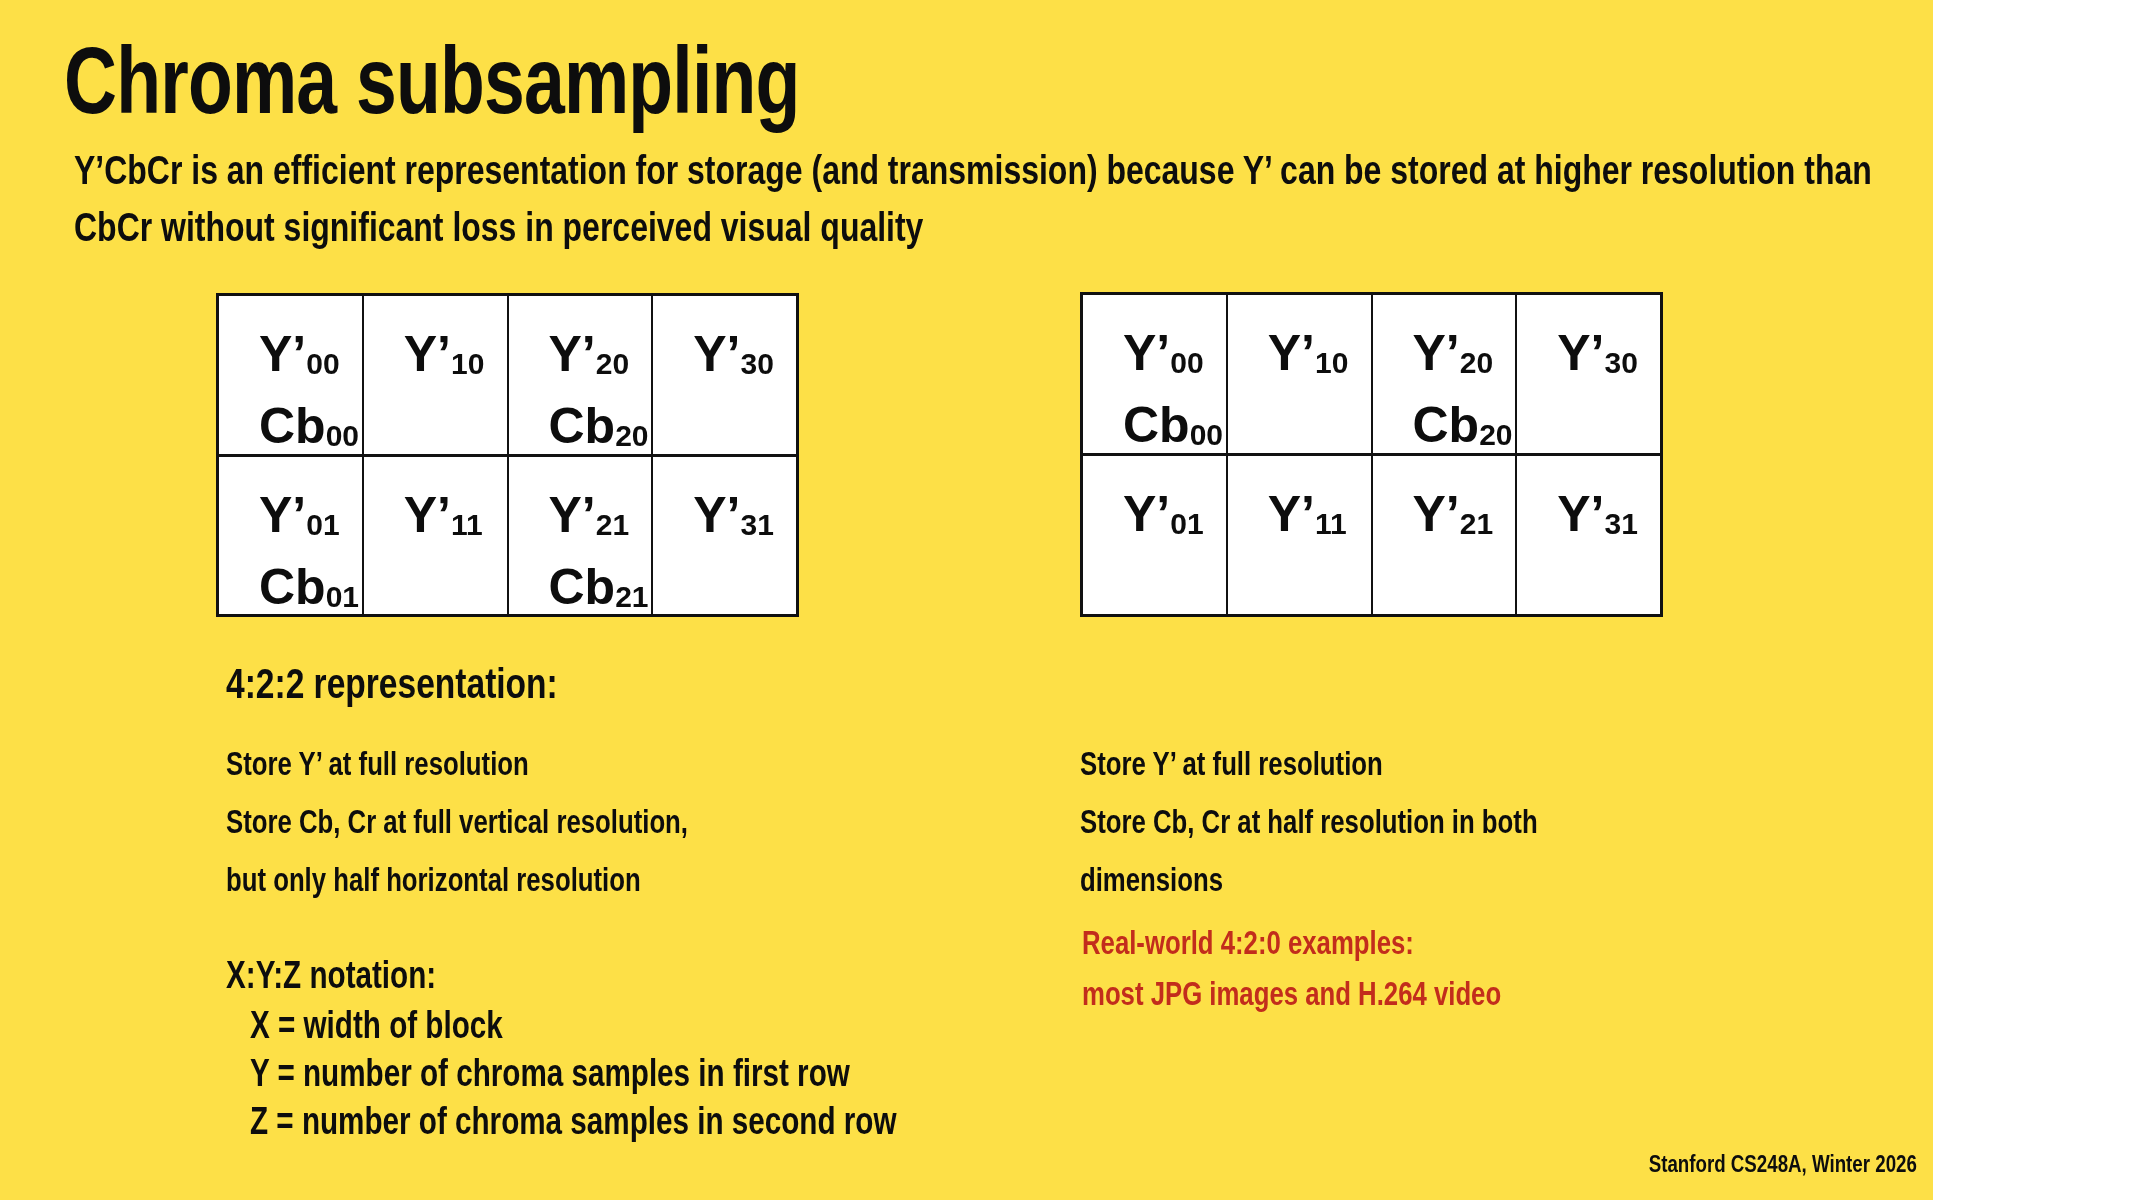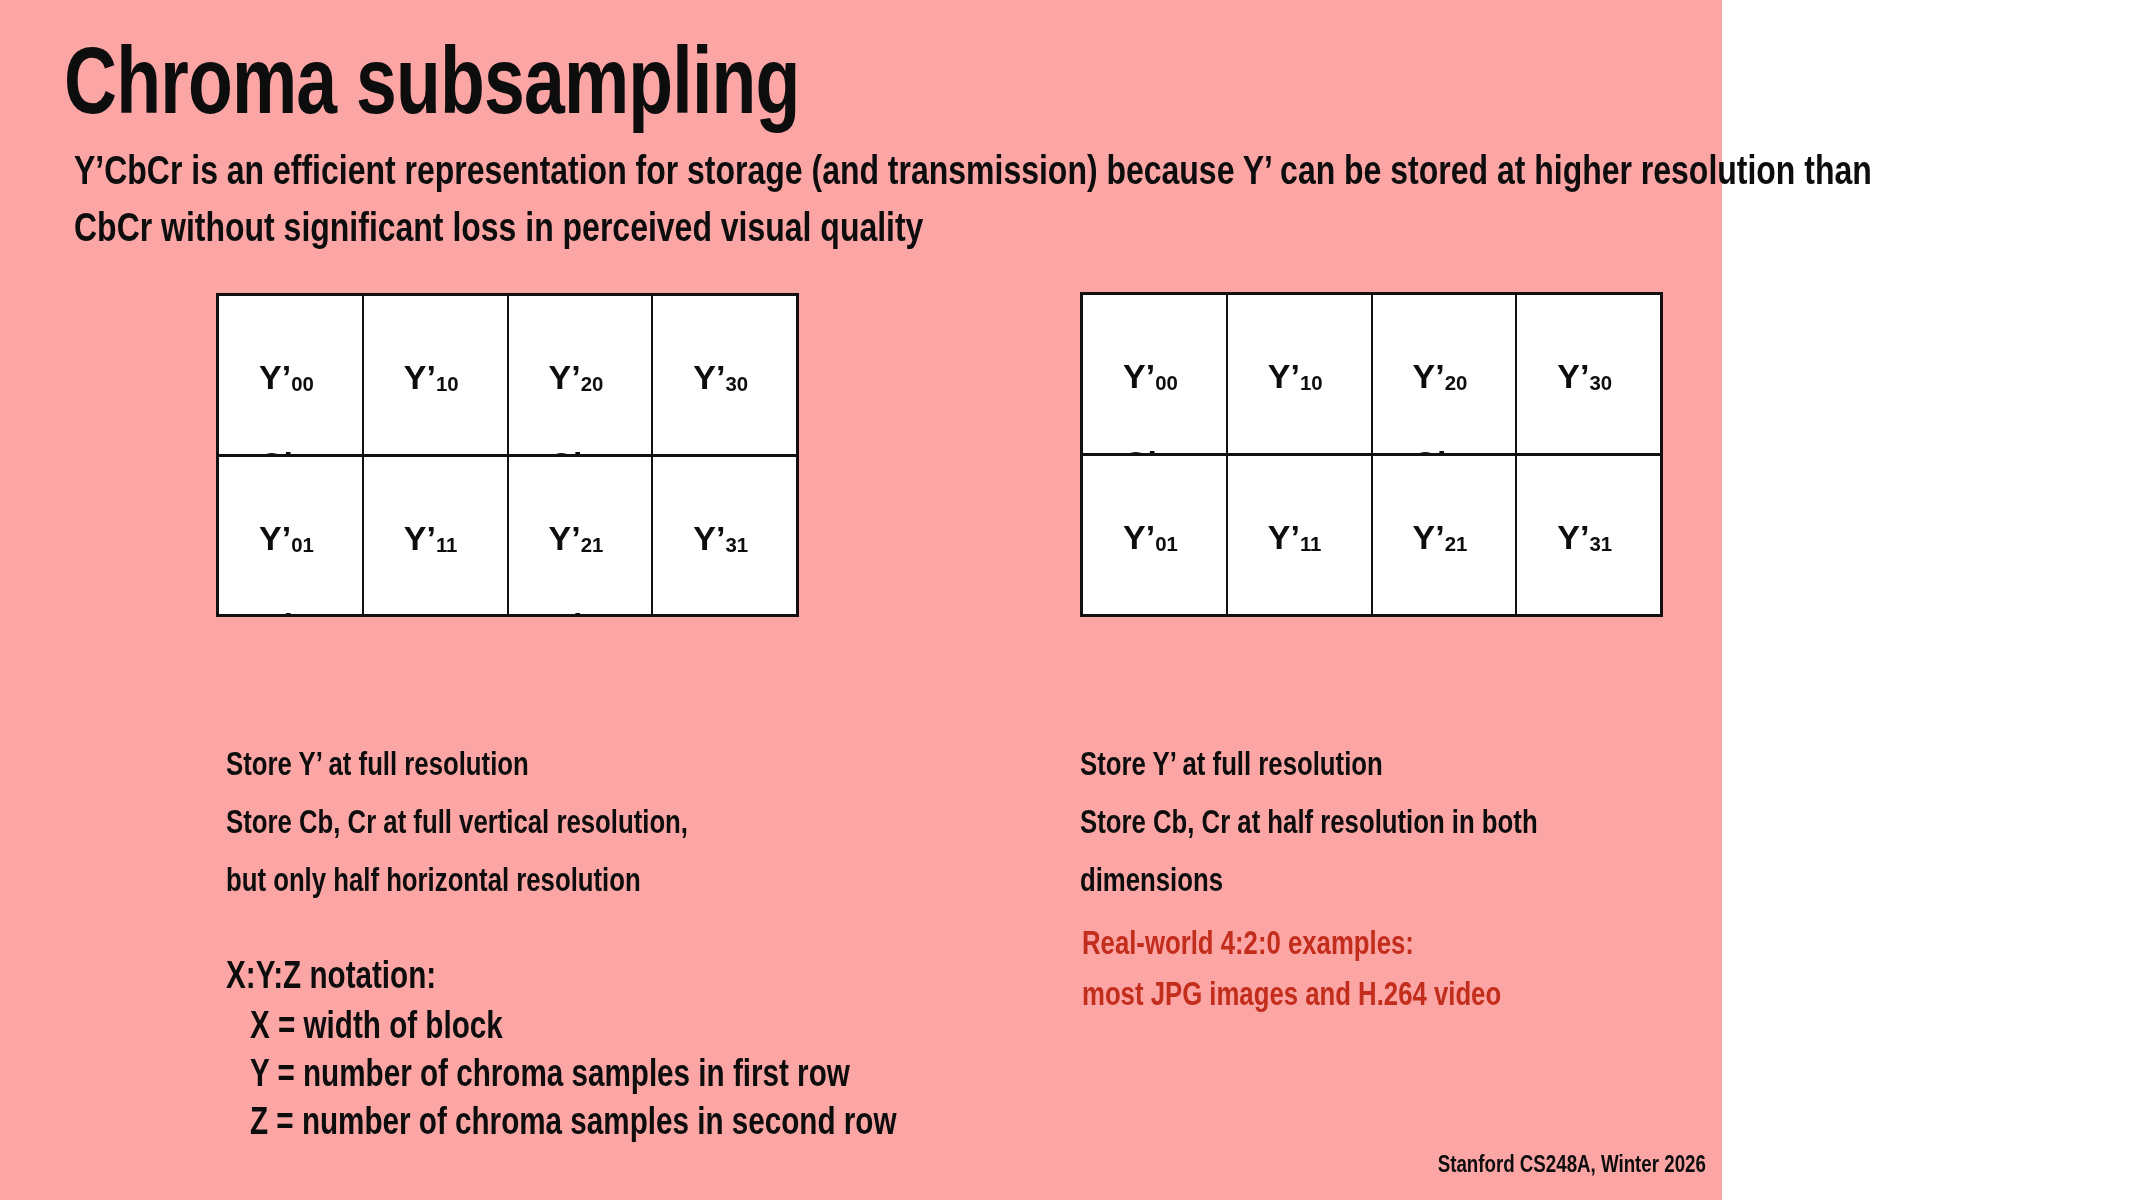--- a/index.html
+++ b/index.html
@@ -3,42 +3,42 @@
 <meta charset="utf-8">
 <style>
   html,body{margin:0;padding:0;background:#ffffff;}
   body{
     width:2133px;height:1200px;
     font-family:"Liberation Sans",sans-serif;
     font-weight:700;
     color:#0d0d0d;
     overflow:hidden;
   }
-  .slide{position:relative;width:1722px;height:1200px;background:#fca5a5;}
+  .slide{position:relative;width:1933px;height:1200px;background:#fde047;}
   .abs{position:absolute;}
   
   .cond{transform:scaleX(0.78);transform-origin:0 0;}
   .cond-r{transform:scaleX(0.78);transform-origin:100% 0;}
 
   .title{left:64px;top:31px;font-size:94px;line-height:100px;white-space:nowrap;letter-spacing:-1px;}
   .subtitle{left:74px;top:142px;font-size:41px;line-height:57px;white-space:nowrap;}
 
   .grid{
     display:grid;
     grid-template-columns:repeat(4,1fr);
     grid-template-rows:1fr 1fr;
     column-gap:2px;row-gap:3px;
     background:#111111;
     border:3px solid #111111;
     box-sizing:border-box;
   }
   #grid-0{left:216px;top:293px;width:583px;height:324px;}
   #grid-1{left:1080px;top:292px;width:583px;height:325px;}
   .cell{background:#ffffff;padding:27px 4px 0 40px;box-sizing:border-box;overflow:hidden;}
-  .cell-line{font-size:34px;line-height:52px;white-space:nowrap;margin-top:28px;}
+  .cell-line{font-size:50px;line-height:63px;white-space:nowrap;}
   .sub{font-size:0.6em;vertical-align:-0.1em;}
 
   .caption{font-size:43px;line-height:48px;white-space:nowrap;}
   #caption-0{left:226px;top:659px;}
   #caption-1{left:1080px;top:659px;}
 
   .desc{font-size:33px;line-height:58px;white-space:nowrap;}
   #desc-0{left:226px;top:735px;}
   #desc-1{left:1080px;top:735px;}
 
@@ -123,20 +123,23 @@
         <div class="cell-line"><span>Y’</span><span class="sub">11</span></div>
       </div>
       <div class="cell">
         <div class="cell-line"><span>Y’</span><span class="sub">21</span></div>
       </div>
       <div class="cell">
         <div class="cell-line"><span>Y’</span><span class="sub">31</span></div>
       </div>
     </div>
 
+  <div class="abs caption" id="caption-0">
+    <div class="cond">4:2:2 representation:</div>
+  </div>
 
   <div class="abs desc" id="desc-0">
     <div class="cond">
       <div>Store Y’ at full resolution</div>
       <div>Store Cb, Cr at full vertical resolution,</div>
       <div>but only half horizontal resolution</div>
     </div>
   </div>
 
   <div class="abs desc" id="desc-1">

